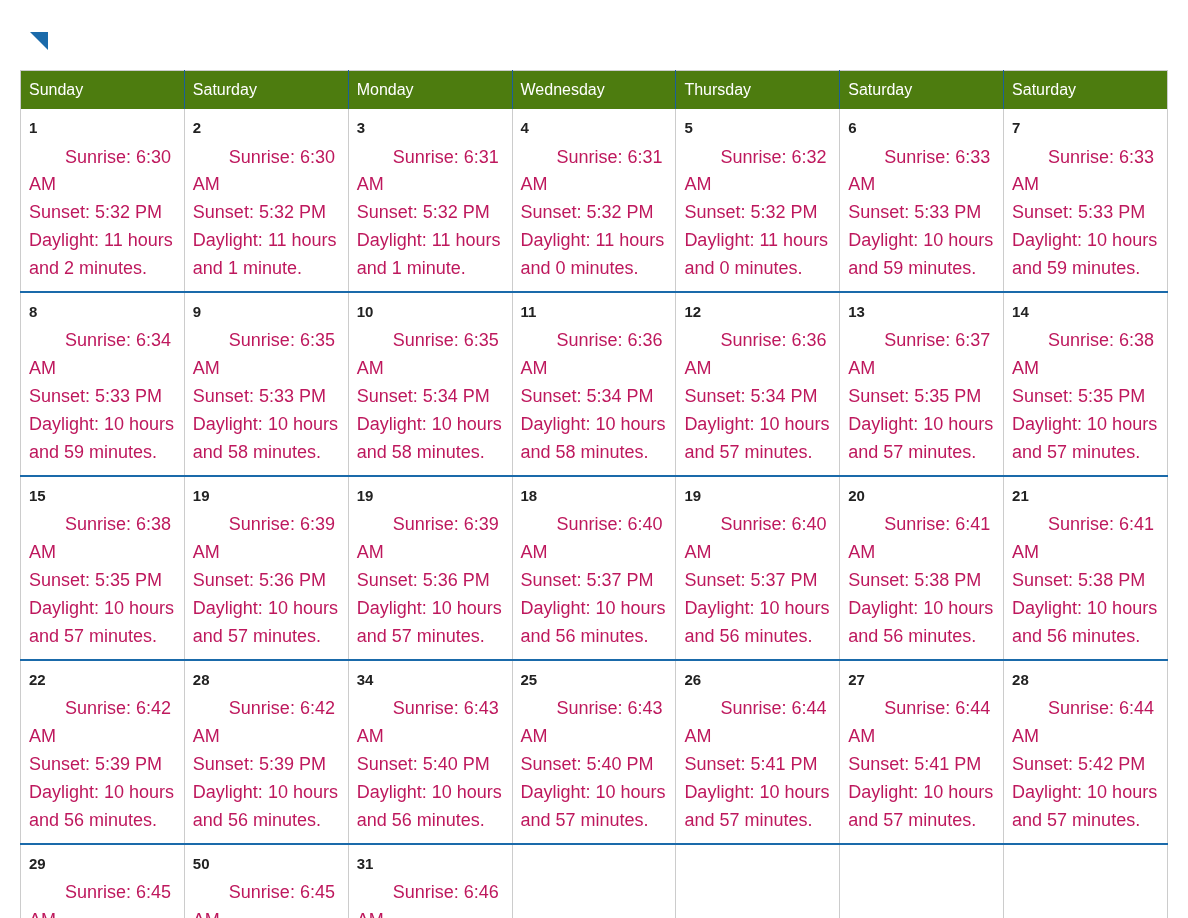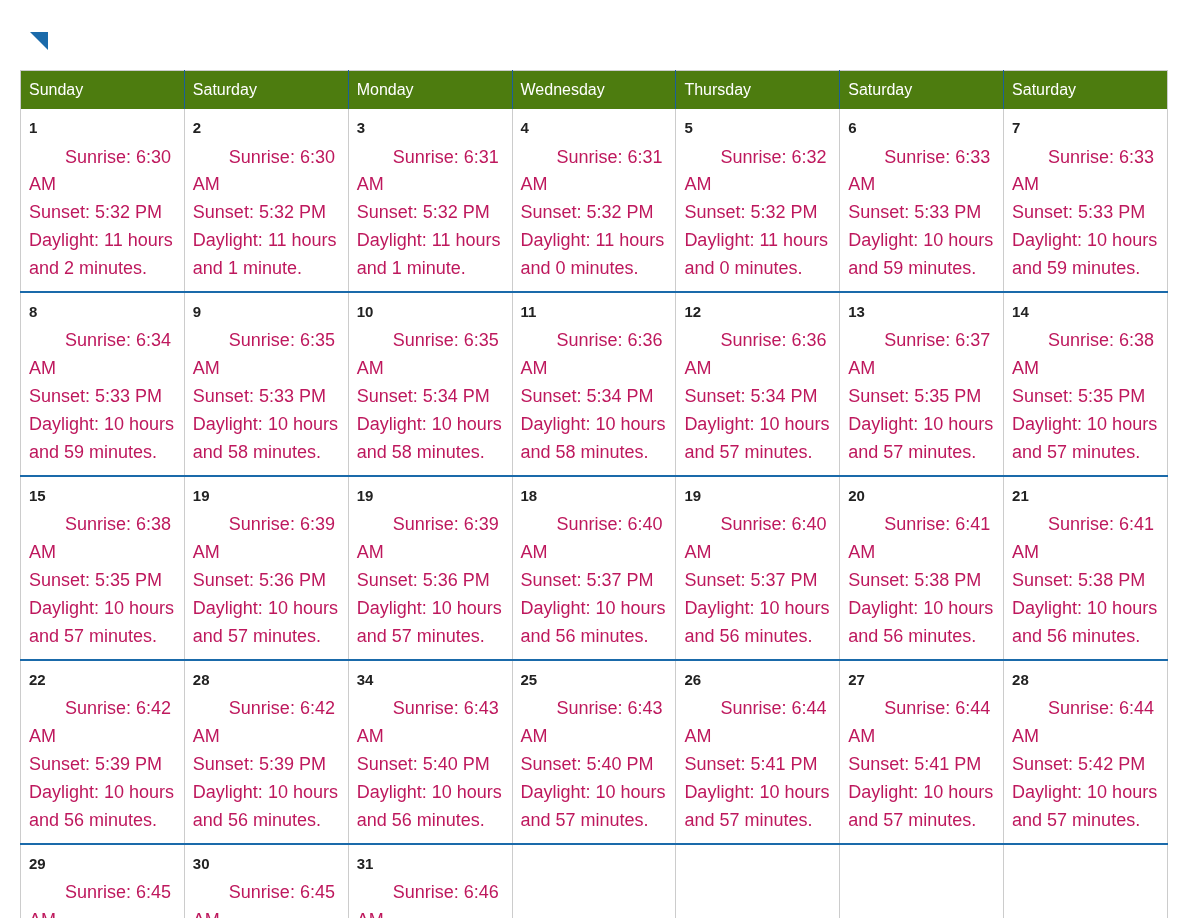--- a/index.html
+++ b/index.html
@@ -241,21 +241,21 @@
           <span class="day-num">28</span>
           <span class="day-info">Sunrise: 6:44 AM<br>Sunset: 5:42 PM<br>Daylight: 10 hours and 57 minutes.</span>
         </td>
       </tr>
       <tr>
         <td>
           <span class="day-num">29</span>
           <span class="day-info">Sunrise: 6:45 AM<br>Sunset: 5:42 PM<br>Daylight: 10 hours and 57 minutes.</span>
         </td>
         <td>
-          <span class="day-num">30</span>
+          <span class="day-num">50</span>
           <span class="day-info">Sunrise: 6:45 AM<br>Sunset: 5:43 PM<br>Daylight: 10 hours and 57 minutes.</span>
         </td>
         <td>
           <span class="day-num">31</span>
           <span class="day-info">Sunrise: 6:46 AM<br>Sunset: 5:44 PM<br>Daylight: 10 hours and 58 minutes.</span>
         </td>
         <td class="empty-cell"></td>
         <td class="empty-cell"></td>
         <td class="empty-cell"></td>
         <td class="empty-cell"></td>

